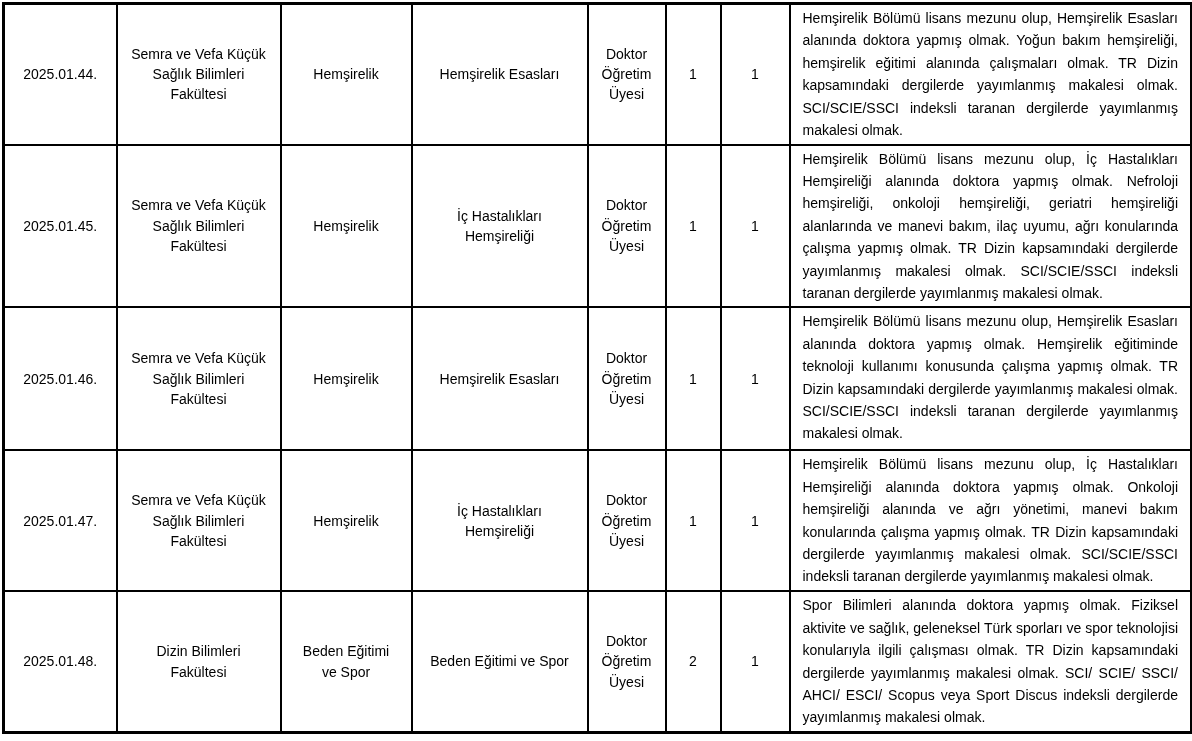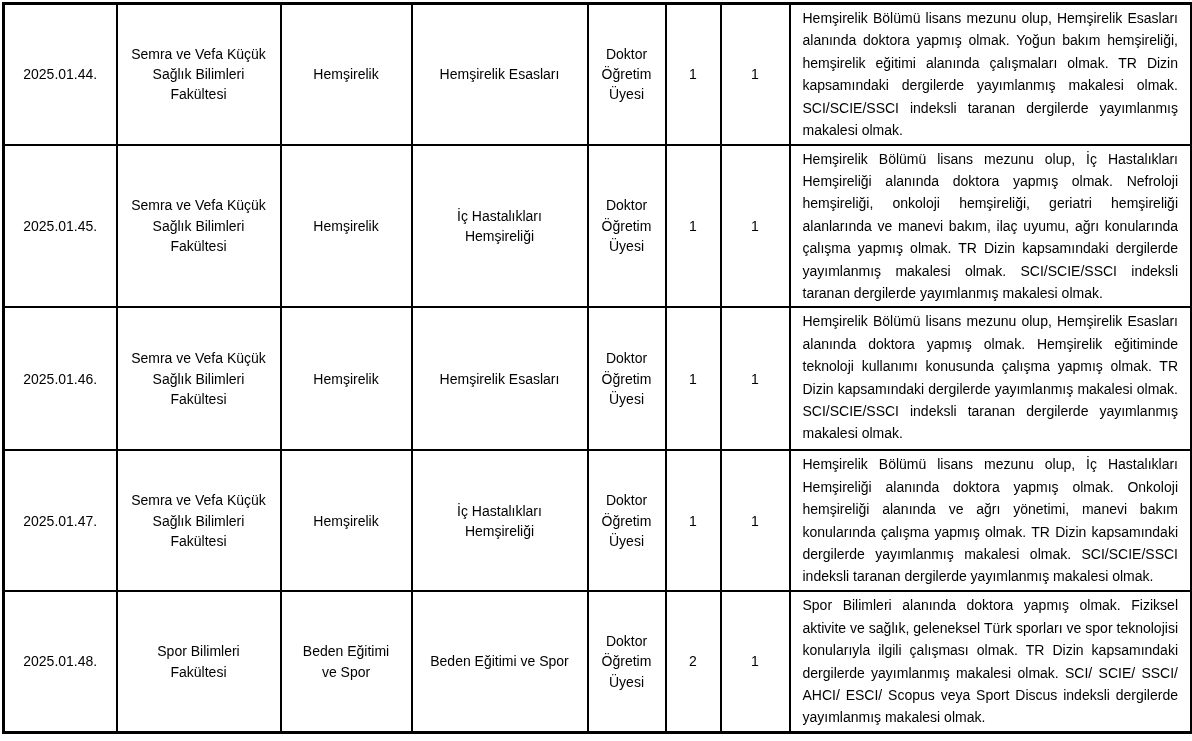--- a/index.html
+++ b/index.html
@@ -95,21 +95,21 @@
     <td class="c">Semra ve Vefa Küçük Sağlık Bilimleri Fakültesi</td>
     <td class="c">Hemşirelik</td>
     <td class="c">İç Hastalıkları Hemşireliği</td>
     <td class="c">Doktor Öğretim Üyesi</td>
     <td class="c">1</td>
     <td class="c">1</td>
     <td class="req">Hemşirelik Bölümü lisans mezunu olup, İç Hastalıkları Hemşireliği alanında doktora yapmış olmak. Onkoloji hemşireliği alanında ve ağrı yönetimi, manevi bakım konularında çalışma yapmış olmak.  TR Dizin kapsamındaki dergilerde yayımlanmış makalesi olmak. SCI/SCIE/SSCI indeksli taranan dergilerde yayımlanmış makalesi olmak.</td>
   </tr>
       <tr class="r5">
     <td class="c">2025.01.48.</td>
-    <td class="c">Spor Bilimleri Fakültesi</td>
+    <td class="c">Dizin Bilimleri Fakültesi</td>
     <td class="c">Beden Eğitimi ve Spor</td>
     <td class="c">Beden Eğitimi ve Spor</td>
     <td class="c">Doktor Öğretim Üyesi</td>
     <td class="c">2</td>
     <td class="c">1</td>
     <td class="req">Spor Bilimleri alanında doktora yapmış olmak. Fiziksel aktivite ve sağlık, geleneksel Türk sporları ve spor teknolojisi konularıyla ilgili çalışması olmak. TR Dizin kapsamındaki dergilerde yayımlanmış makalesi olmak. SCI/ SCIE/ SSCI/ AHCI/ ESCI/ Scopus veya Sport Discus indeksli dergilerde yayımlanmış makalesi olmak.</td>
   </tr>
     </tbody>
 </table>
 

